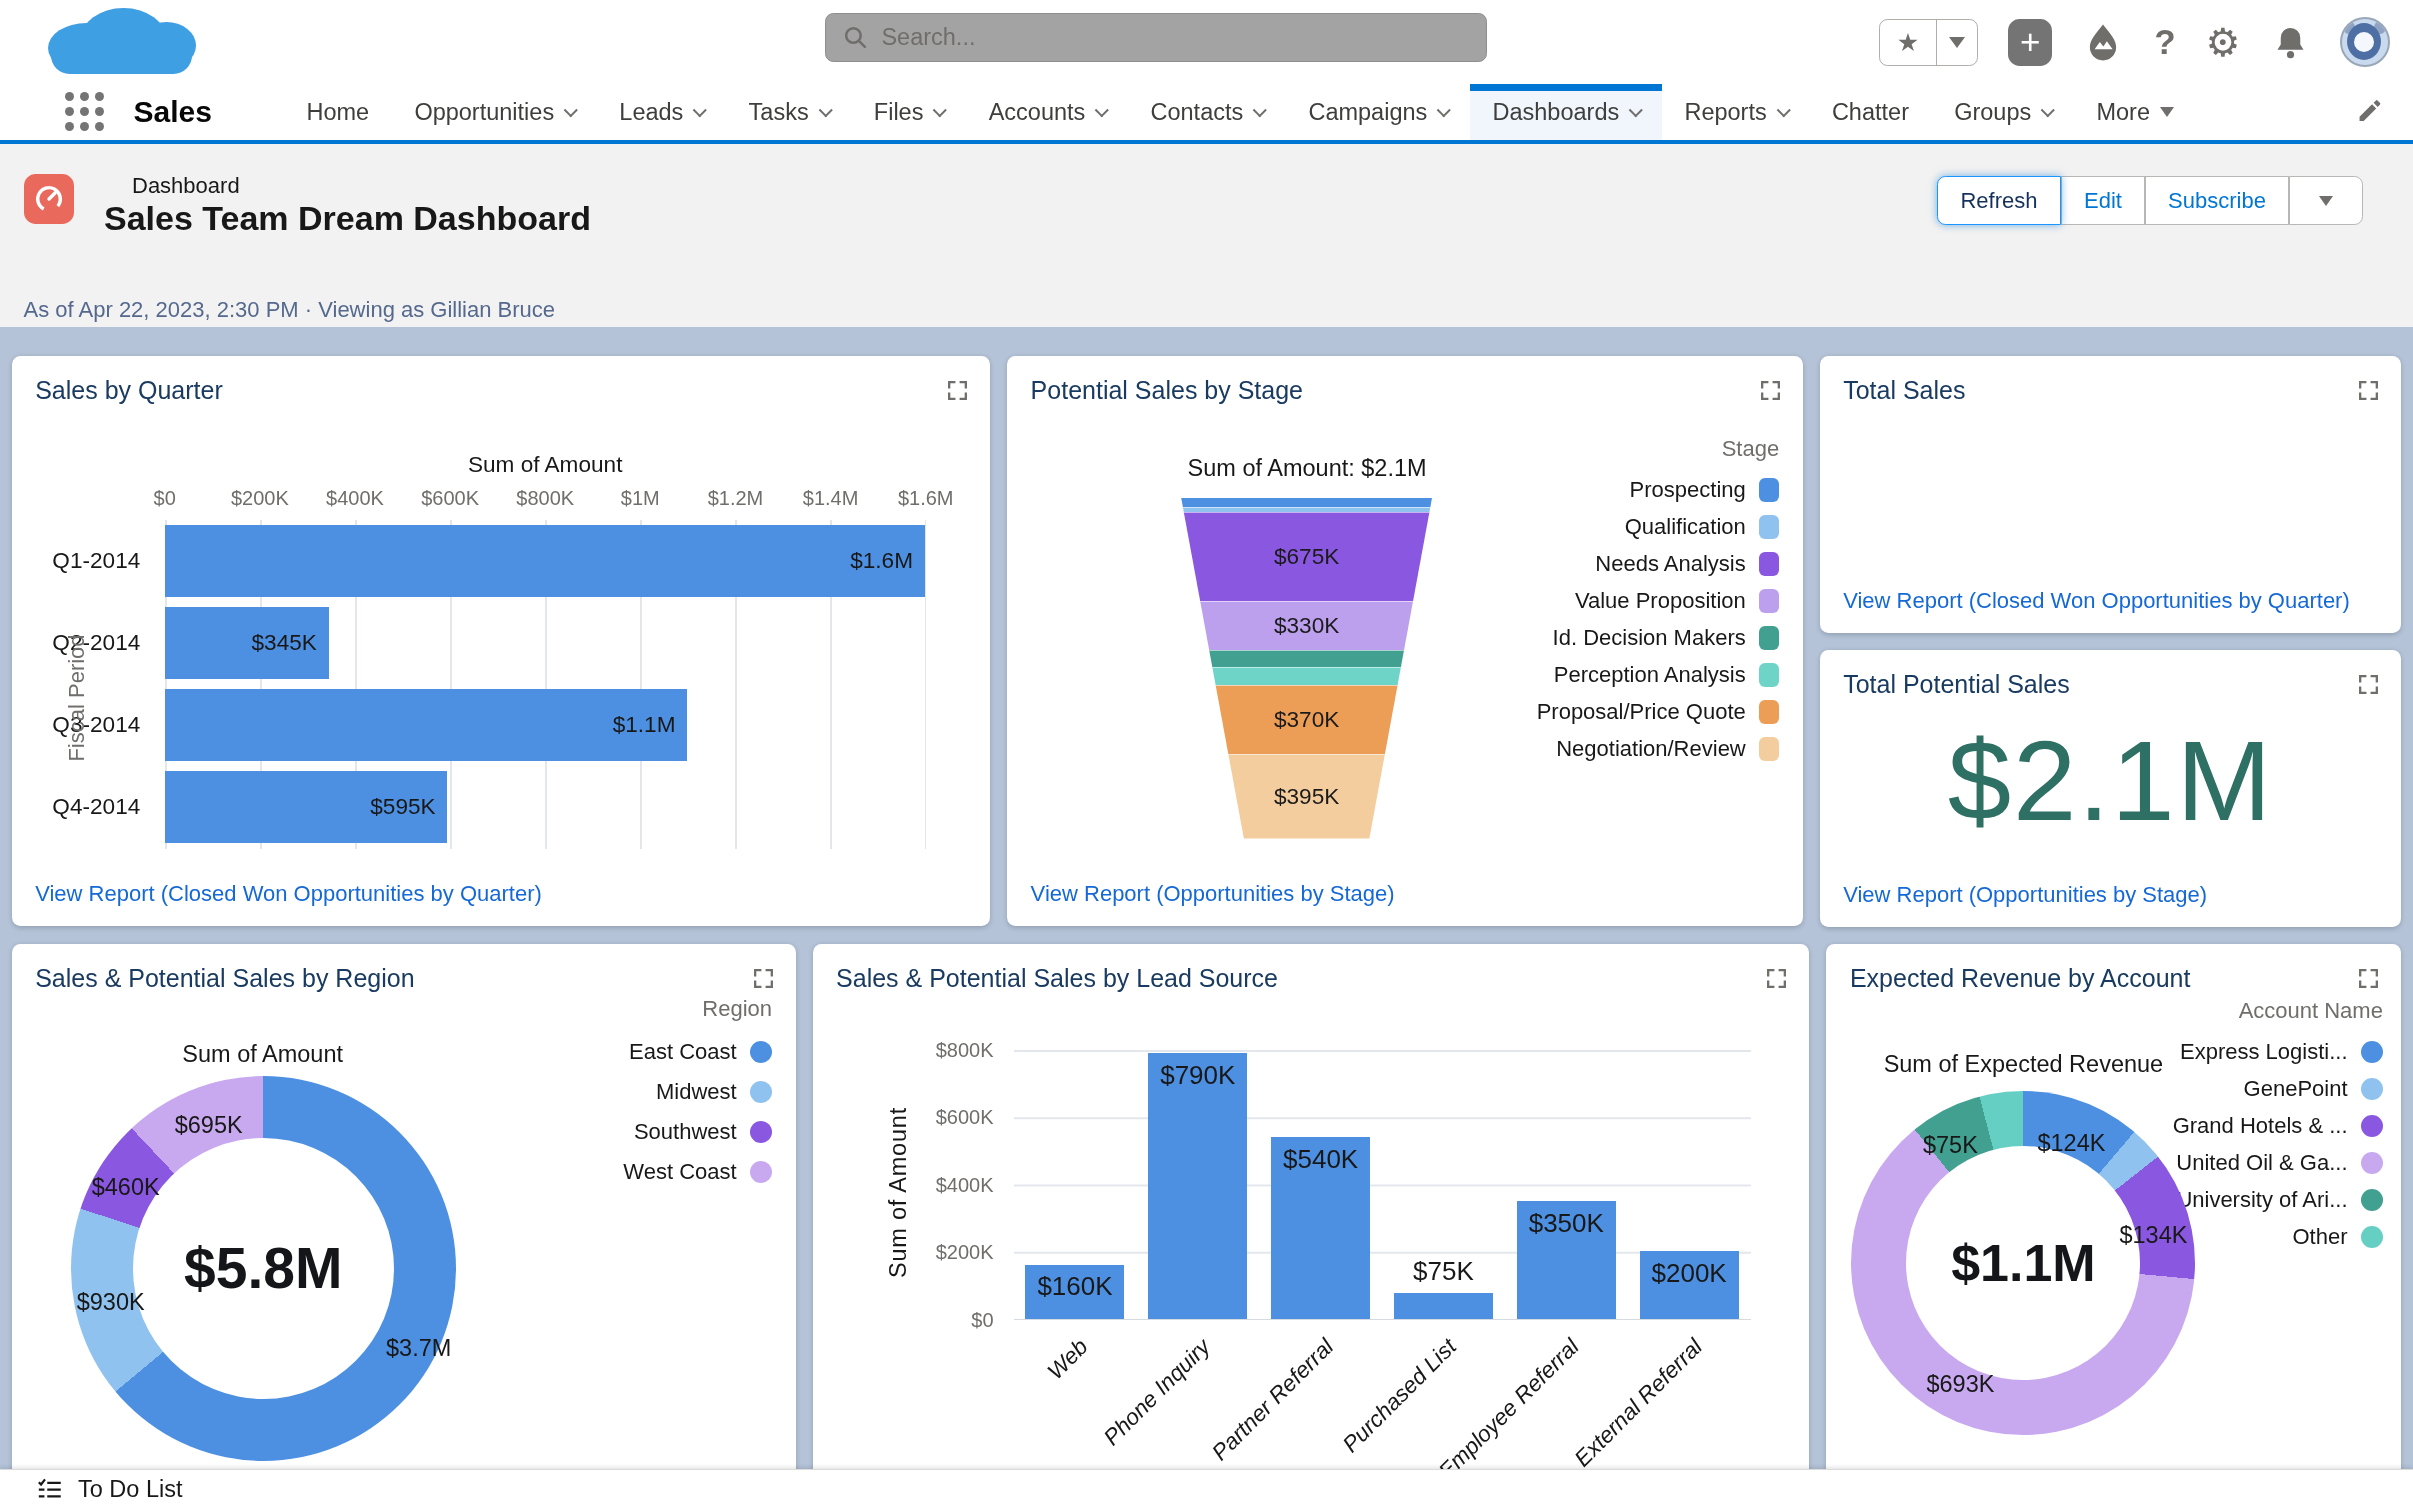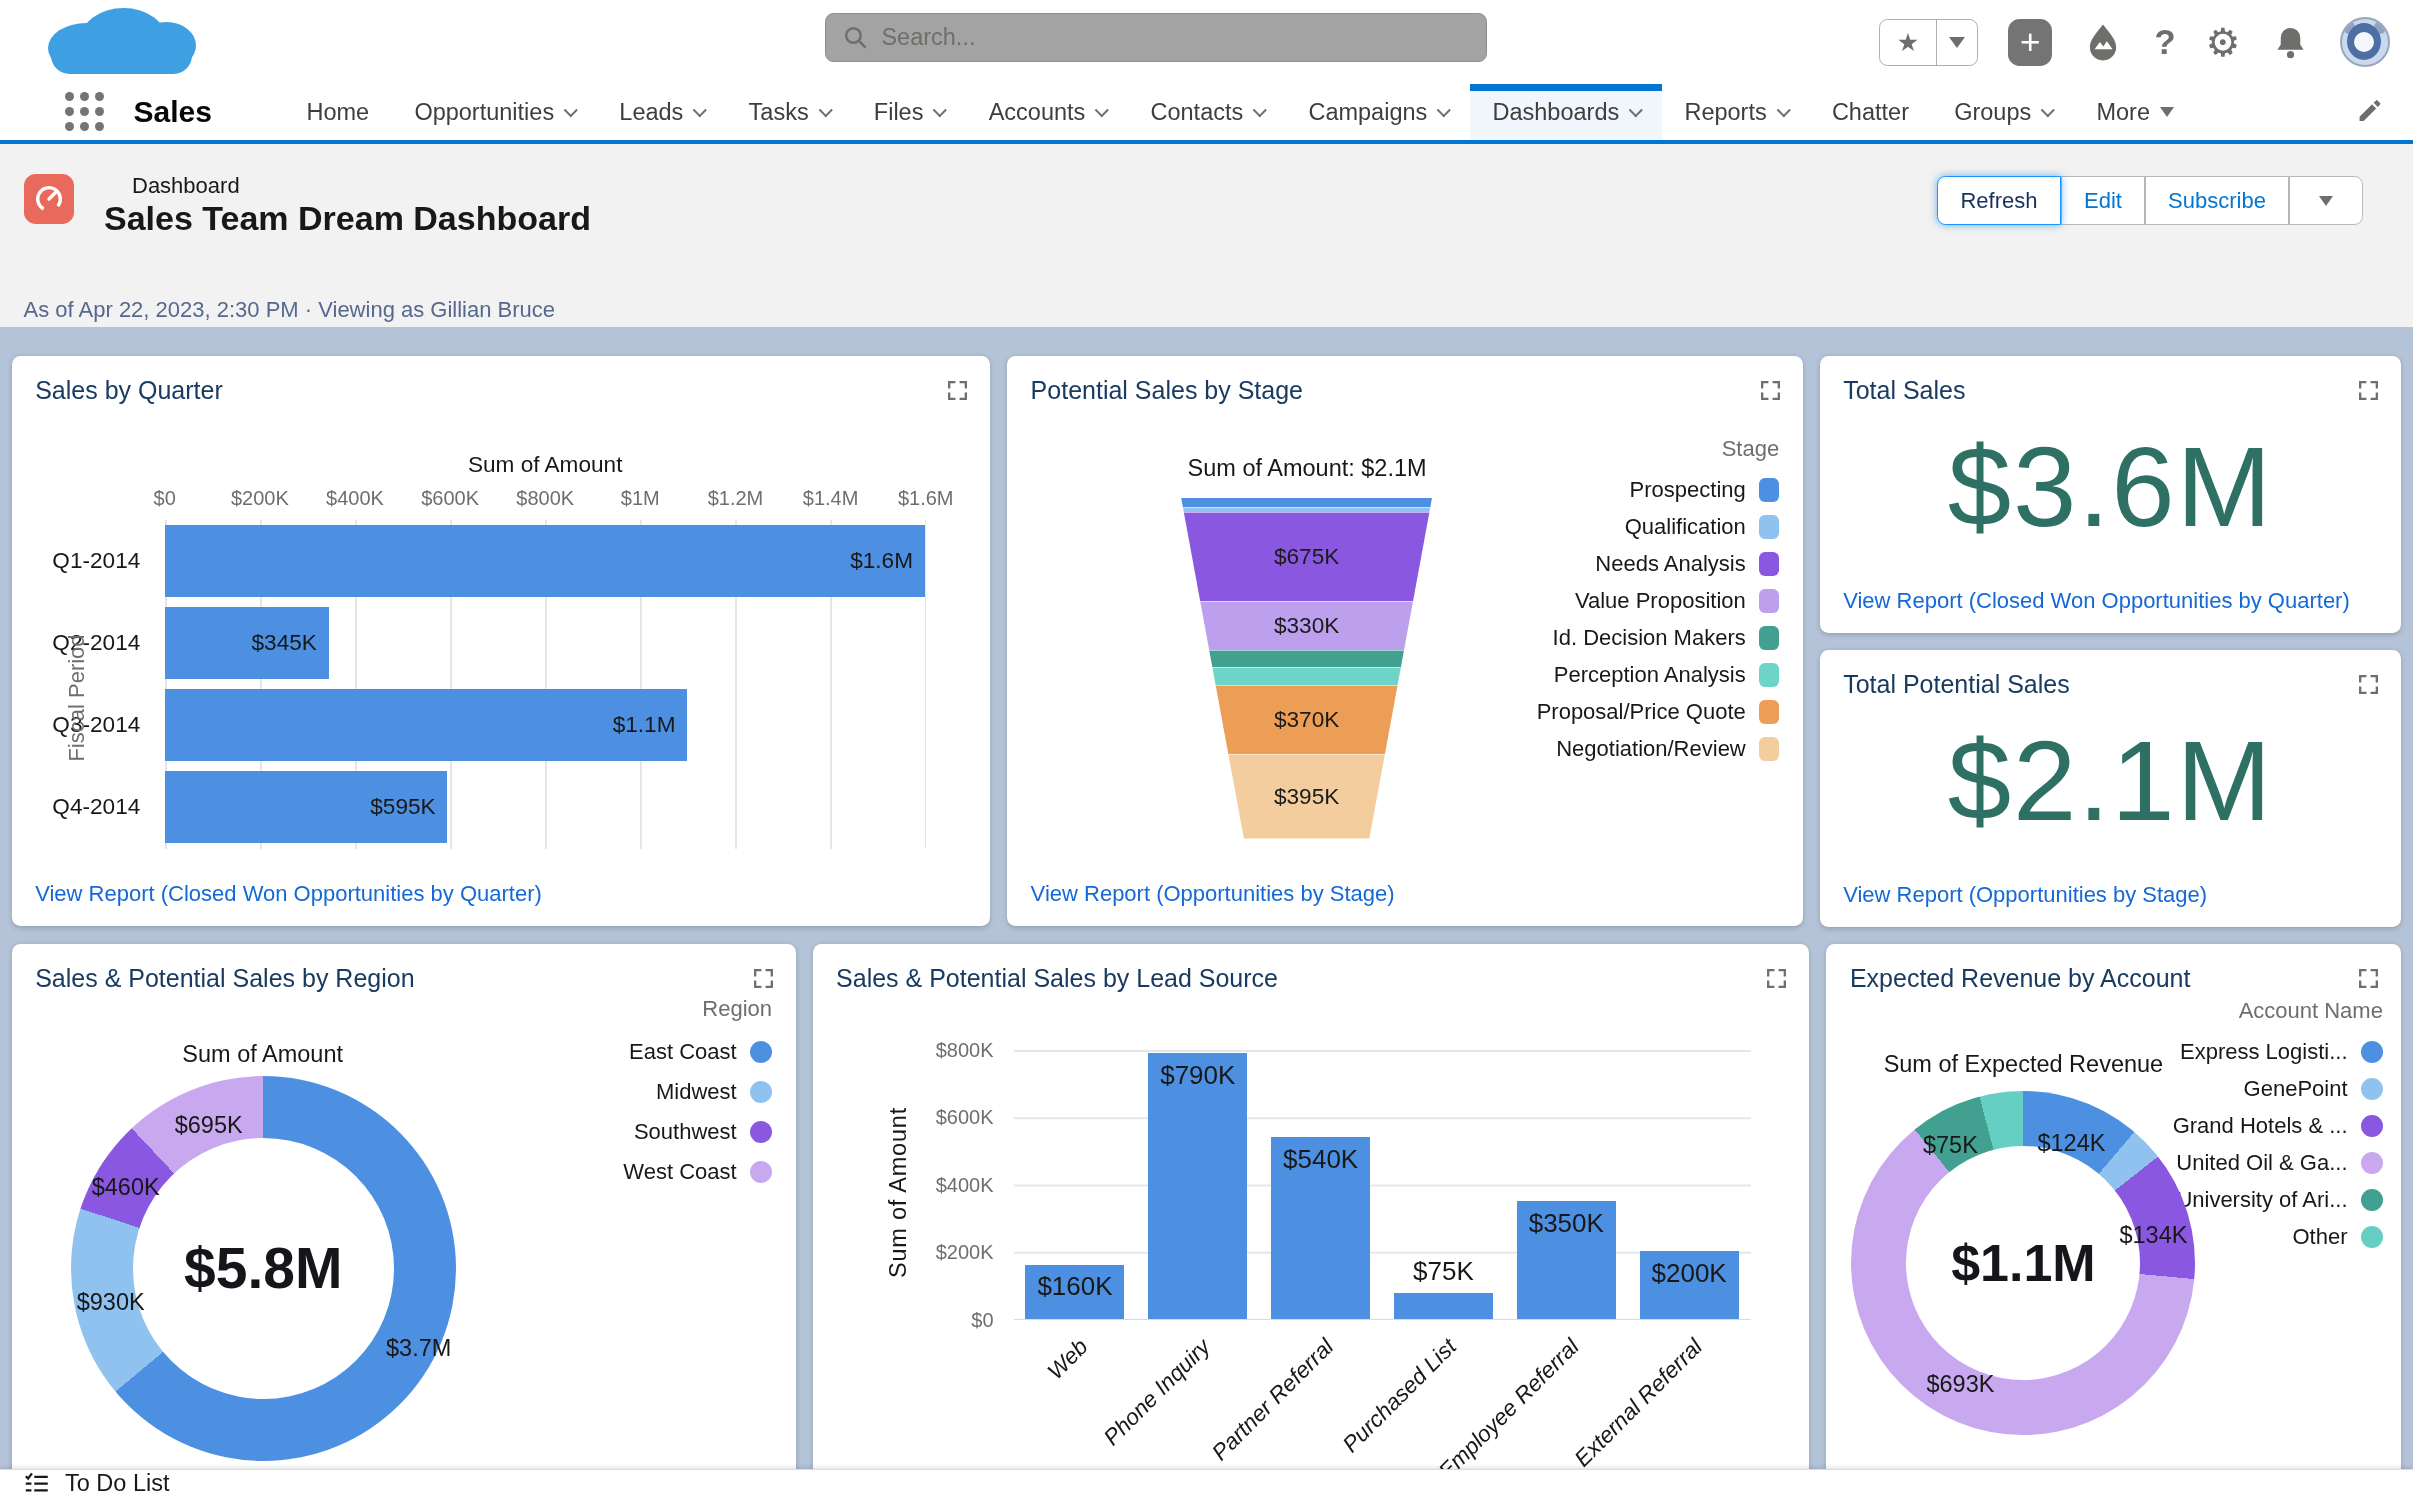--- a/index.html
+++ b/index.html
@@ -163,21 +163,21 @@
   .a-axis { position:absolute; left:15px; top:107px; width:364px; text-align:center; font-size:23.5px; color:#181818; }
   .donut-account { left:25px; top:147px; width:344px; height:344px; }
   .donut-account .hole { inset:55px; }
   .donut-account .donut-center { font-size:52px; }
   .a-legend { position:absolute; right:18.4px; top:54px; }
   .a-legend .lrow { height:37px; }
 
   
   .todo { position:absolute; left:0; right:0; bottom:0; height:39px; background:#fff;
     border-top:0.8px solid #DDDBDA; box-shadow:0 -2.5px 5px rgba(0,0,0,.12);
-    display:flex; padding-left:23px; gap:15px; z-index:50; cursor:pointer; }
+    display:flex; align-items:center; padding-left:36px; gap:15px; z-index:50; cursor:pointer; }
   .todo span { font-size:23.5px; color:#181818; }
 </style>
 </head>
 <body>
 
 <div class="gheader">
   <div class="cloud">
     <span class="c1"></span>
       <span class="c2"></span>
       <span class="c3"></span>
@@ -438,21 +438,20 @@
     </div>
 
     <div class="col3">
       <div class="card">
         <div class="card-title">Total Sales</div>
         <div class="expand">
           <svg width="25" height="25" viewBox="0 0 24 24">
               <path d="M10 4H4v6M14 4h6v6M4 14v6h6M20 14v6h-6" fill="none" stroke="#706E6B" stroke-width="2.2"></path>
             </svg>
         </div>
-        <div class="metric">$3.6M</div>
         <a class="view-report">View Report (Closed Won Opportunities by Quarter)</a>
       </div>
       <div class="card">
         <div class="card-title">Total Potential Sales</div>
         <div class="expand">
           <svg width="25" height="25" viewBox="0 0 24 24">
               <path d="M10 4H4v6M14 4h6v6M4 14v6h6M20 14v6h-6" fill="none" stroke="#706E6B" stroke-width="2.2"></path>
             </svg>
         </div>
         <div class="metric">$2.1M</div>

